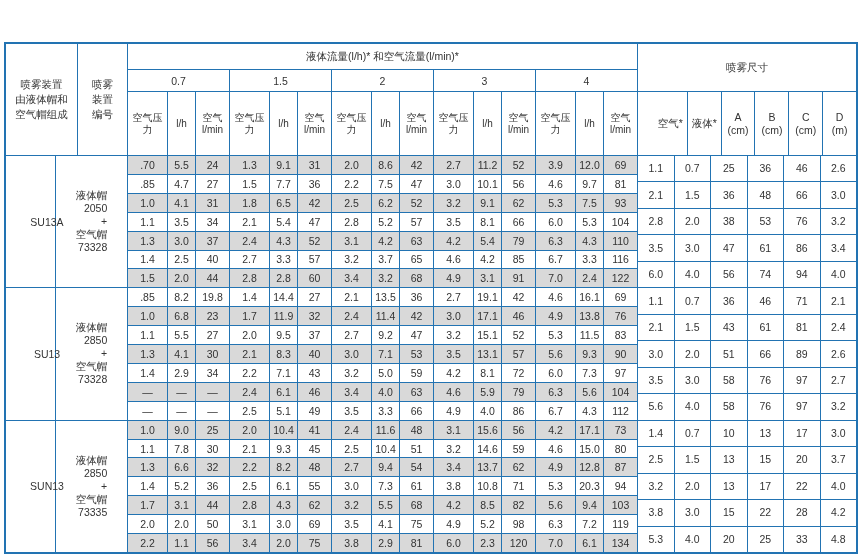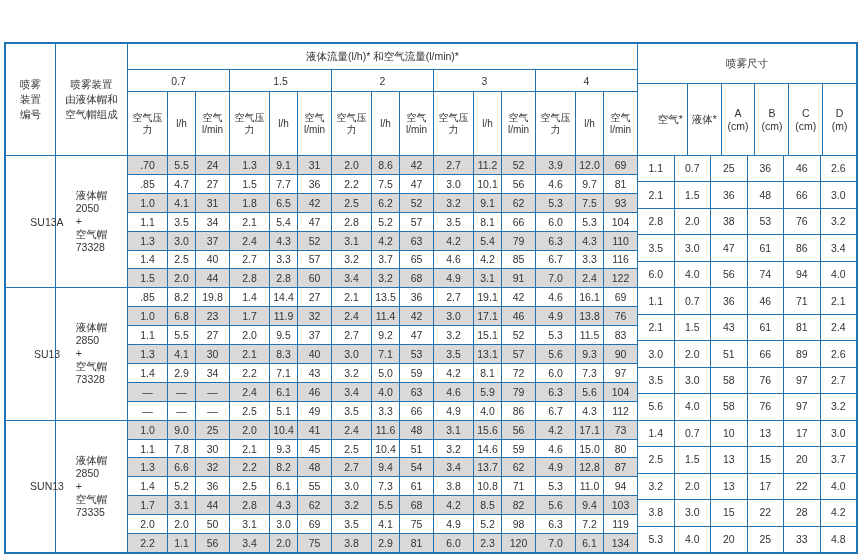--- a/index.html
+++ b/index.html
@@ -25,60 +25,60 @@
     font-size:10.5px;border-bottom:1px solid var(--blue);border-right:1px solid var(--blue);}
   .fh2{height:22px;display:flex;align-items:center;justify-content:center;
     font-size:10.5px;border-bottom:1px solid var(--blue);border-right:1px solid var(--blue);}
   .fh3{height:22px;display:flex;border-bottom:1px solid var(--blue);}
   .pc{width:102px;flex:none;display:flex;align-items:center;justify-content:center;
     font-size:10.5px;border-right:1px solid var(--blue);}
   .fh4{flex:1;display:flex;}
   .sub{display:flex;align-items:center;justify-content:center;text-align:center;
     white-space:pre-line;font-size:10px;line-height:12px;border-right:1px solid var(--blue);}
   .sprayhead{flex:1;display:flex;flex-direction:column;}
-  .sh1{height:40px;display:flex;align-items:center;justify-content:center;
+  .sh1{height:48px;display:flex;align-items:center;justify-content:center;
     font-size:10.5px;border-bottom:1px solid var(--blue);}
   .sh2{flex:1;display:flex;margin-left:16px;}
   .sc{flex:1;display:flex;align-items:center;justify-content:center;text-align:center;
     white-space:pre-line;font-size:10.5px;line-height:13px;border-right:1px solid var(--blue);}
   .sh2 .sc:last-child,.srow .sc:last-child{border-right:none;}
   
   .tbody{flex:1;display:flex;flex-direction:column;}
   .group{flex:1;display:flex;border-bottom:1px solid var(--blue);}
   .group:last-child{border-bottom:none;}
   .gid{width:50px;flex:none;display:flex;align-items:center;justify-content:center;
     font-size:10.5px;border-right:1px solid var(--blue);padding-left:33px;}
   .caps{width:72px;flex:none;display:flex;align-items:center;justify-content:center;
-    text-align:left;white-space:pre-line;font-size:10.5px;line-height:13px;
+    text-align:right;white-space:pre-line;font-size:10.5px;line-height:13px;
     border-right:1px solid var(--blue);}
   .flowgrid{width:510px;flex:none;display:flex;flex-direction:column;}
   .frow{flex:1;display:flex;border-bottom:1px solid var(--blue);}
   .frow:last-child{border-bottom:none;}
   .frow.gray{background:var(--gray);}
   .c{display:flex;align-items:center;justify-content:center;font-size:10.5px;
     border-right:1px solid var(--blue);flex:none;}
   .w0{width:40px;}.w1{width:28px;}.w2{width:34px;}
   .spraygrid{flex:1;display:flex;flex-direction:column;}
   .srow{flex:1;display:flex;border-bottom:1px solid var(--blue);}
   .srow:last-child{border-bottom:none;}
 </style>
 </head>
 <body>
 
 <div>
   <h1 class="title">扇形喷雾（压力输送式）</h1>
 
   <div class="t">
     <div class="thead">
+      <div class="hc col2">喷雾装置
+由液体帽和
+空气帽组成</div>
       <div class="hc col1">喷雾
 装置
 编号</div>
-      <div class="hc col2">喷雾装置
-由液体帽和
-空气帽组成</div>
       <div class="flowhead">
         <div class="fh1">液体流量(l/h)* 和空气流量(l/min)*</div>
         <div class="fh3">
             <div class="pc">0.7</div>
             <div class="pc">1.5</div>
             <div class="pc">2</div>
             <div class="pc">3</div>
             <div class="pc">4</div>
           </div>
         <div class="fh4">
@@ -529,21 +529,21 @@
               <div class="c w0">2.5</div>
               <div class="c w1">6.1</div>
               <div class="c w2">55</div>
               <div class="c w0">3.0</div>
               <div class="c w1">7.3</div>
               <div class="c w2">61</div>
               <div class="c w0">3.8</div>
               <div class="c w1">10.8</div>
               <div class="c w2">71</div>
               <div class="c w0">5.3</div>
-              <div class="c w1">11.0</div>
+              <div class="c w1">20.3</div>
               <div class="c w2">94</div>
             </div>
             <div class="frow gray">
               <div class="c w0">1.7</div>
               <div class="c w1">3.1</div>
               <div class="c w2">44</div>
               <div class="c w0">2.8</div>
               <div class="c w1">4.3</div>
               <div class="c w2">62</div>
               <div class="c w0">3.2</div>

